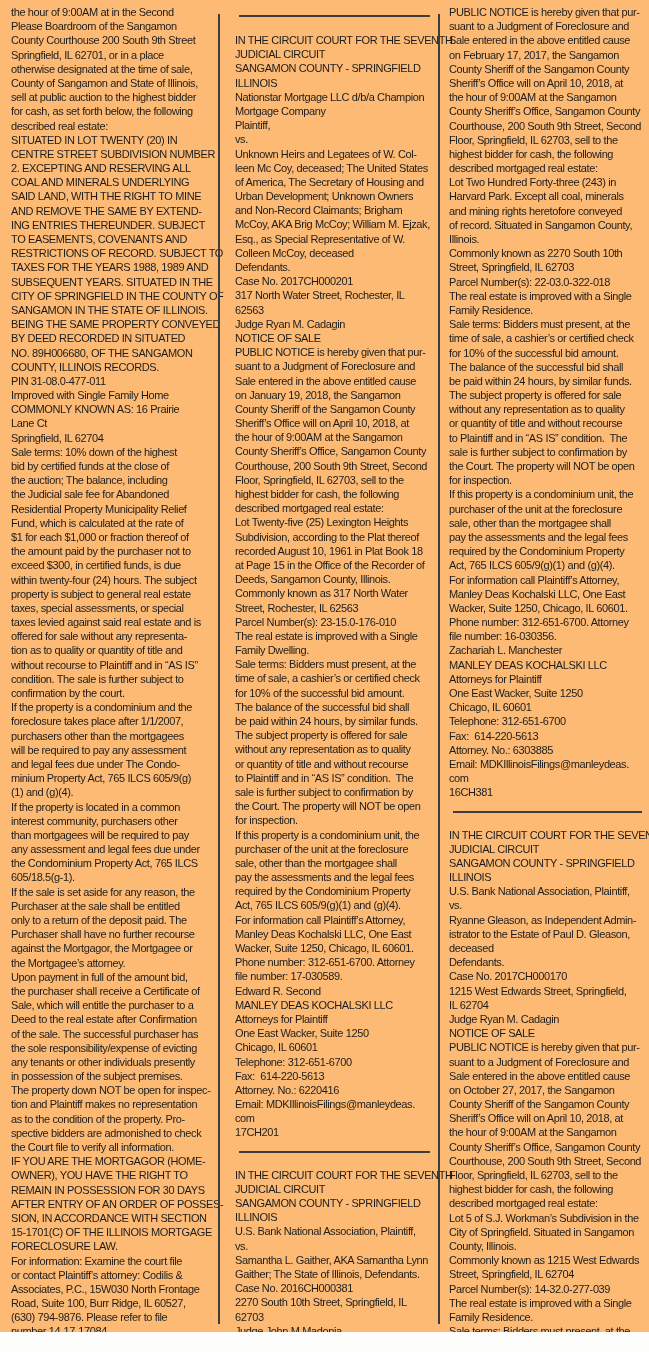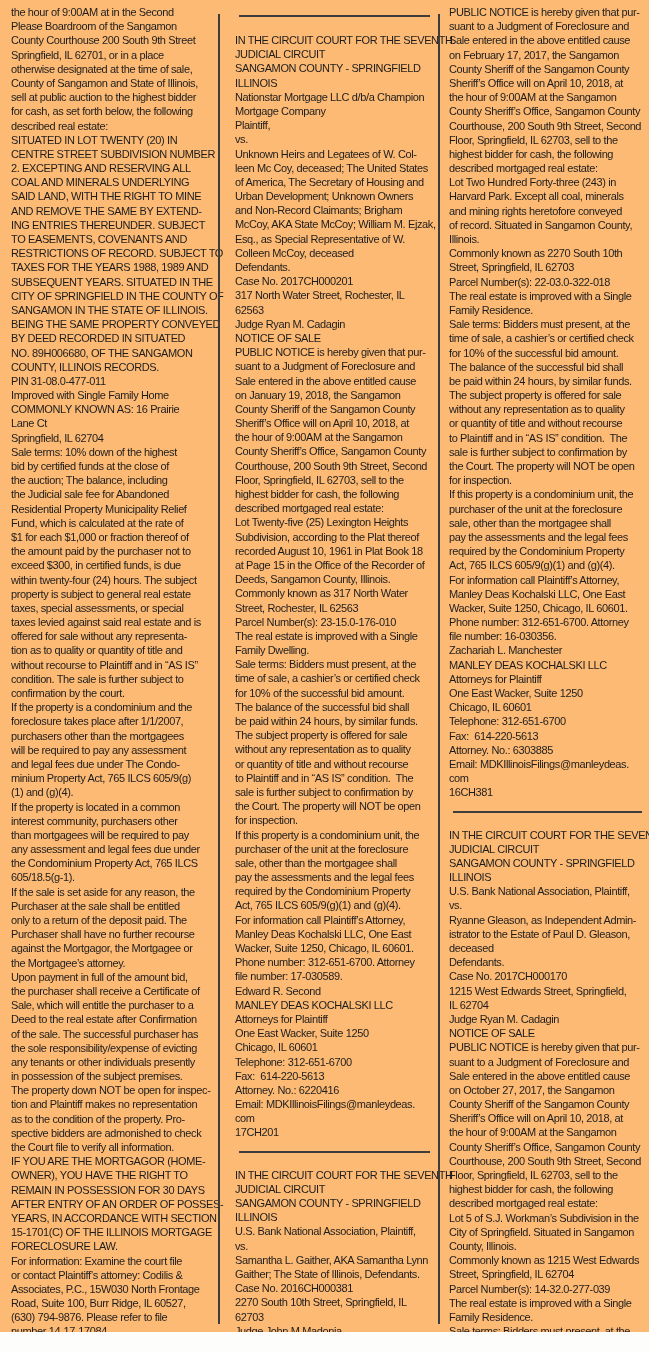--- a/index.html
+++ b/index.html
@@ -134,21 +134,21 @@
         <div class="ln">in possession of the subject premises.</div>
         <div class="ln">The property down NOT be open for inspec-</div>
         <div class="ln">tion and Plaintiff makes no representation</div>
         <div class="ln">as to the condition of the property. Pro-</div>
         <div class="ln">spective bidders are admonished to check</div>
         <div class="ln">the Court file to verify all information.</div>
         <div class="ln">IF YOU ARE THE MORTGAGOR (HOME-</div>
         <div class="ln">OWNER), YOU HAVE THE RIGHT TO</div>
         <div class="ln">REMAIN IN POSSESSION FOR 30 DAYS</div>
         <div class="ln">AFTER ENTRY OF AN ORDER OF POSSES-</div>
-        <div class="ln">YEARS, IN ACCORDANCE WITH SECTION</div>
+        <div class="ln">SION, IN ACCORDANCE WITH SECTION</div>
         <div class="ln">15-1701(C) OF THE ILLINOIS MORTGAGE</div>
         <div class="ln">FORECLOSURE LAW.</div>
         <div class="ln">For information: Examine the court file</div>
         <div class="ln">or contact Plaintiff’s attorney: Codilis &amp;</div>
         <div class="ln">Associates, P.C., 15W030 North Frontage</div>
         <div class="ln">Road, Suite 100, Burr Ridge, IL 60527,</div>
         <div class="ln">(630) 794-9876. Please refer to file</div>
         <div class="ln">number 14-17-17084.</div>
         <div class="ln">I3078788</div>
       </div>
@@ -163,21 +163,21 @@
         <div class="ln">ILLINOIS</div>
         <div class="ln">Nationstar Mortgage LLC d/b/a Champion</div>
         <div class="ln">Mortgage Company</div>
         <div class="ln">Plaintiff,</div>
         <div class="ln">vs.</div>
         <div class="ln">Unknown Heirs and Legatees of W. Col-</div>
         <div class="ln">leen Mc Coy, deceased; The United States</div>
         <div class="ln">of America, The Secretary of Housing and</div>
         <div class="ln">Urban Development; Unknown Owners</div>
         <div class="ln">and Non-Record Claimants; Brigham</div>
-        <div class="ln">McCoy, AKA State McCoy; William M. Ejzak,</div>
+        <div class="ln">McCoy, AKA Brig McCoy; William M. Ejzak,</div>
         <div class="ln">Esq., as Special Representative of W.</div>
         <div class="ln">Colleen McCoy, deceased</div>
         <div class="ln">Defendants.</div>
         <div class="ln">Case No. 2017CH000201</div>
         <div class="ln">317 North Water Street, Rochester, IL</div>
         <div class="ln">62563</div>
         <div class="ln">Judge Ryan M. Cadagin</div>
         <div class="ln">NOTICE OF SALE</div>
         <div class="ln">PUBLIC NOTICE is hereby given that pur-</div>
         <div class="ln">suant to a Judgment of Foreclosure and</div>

